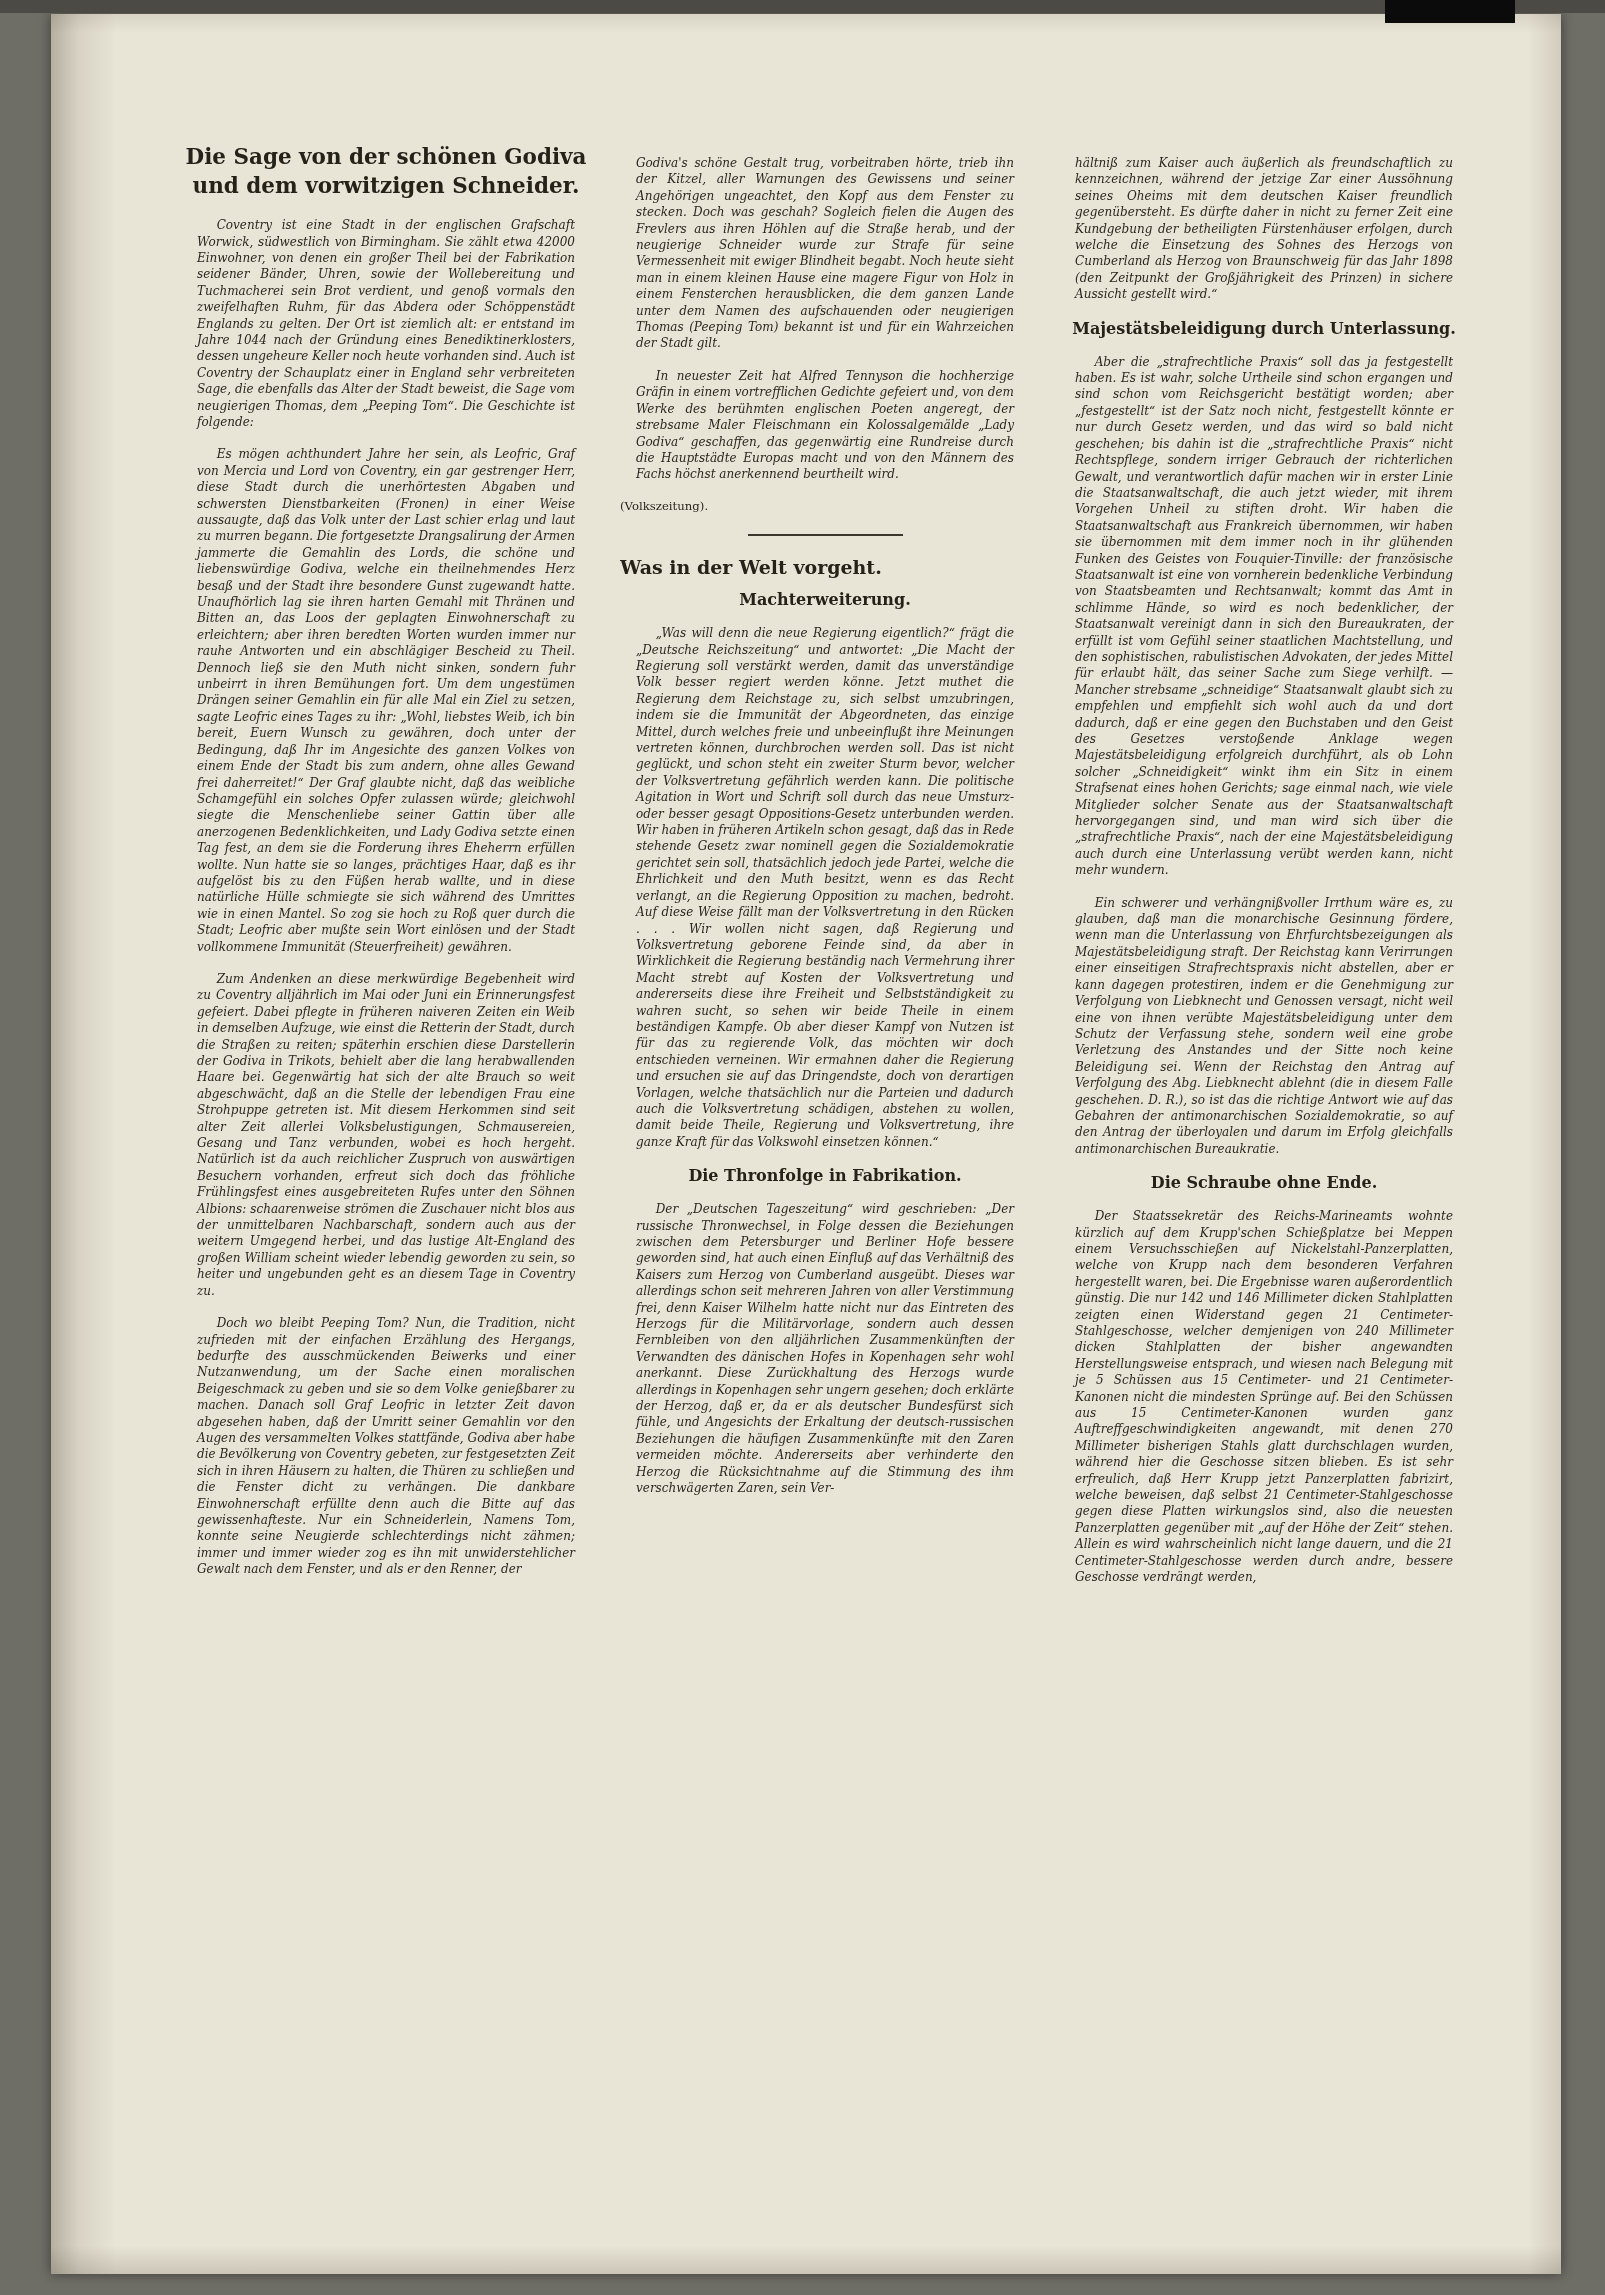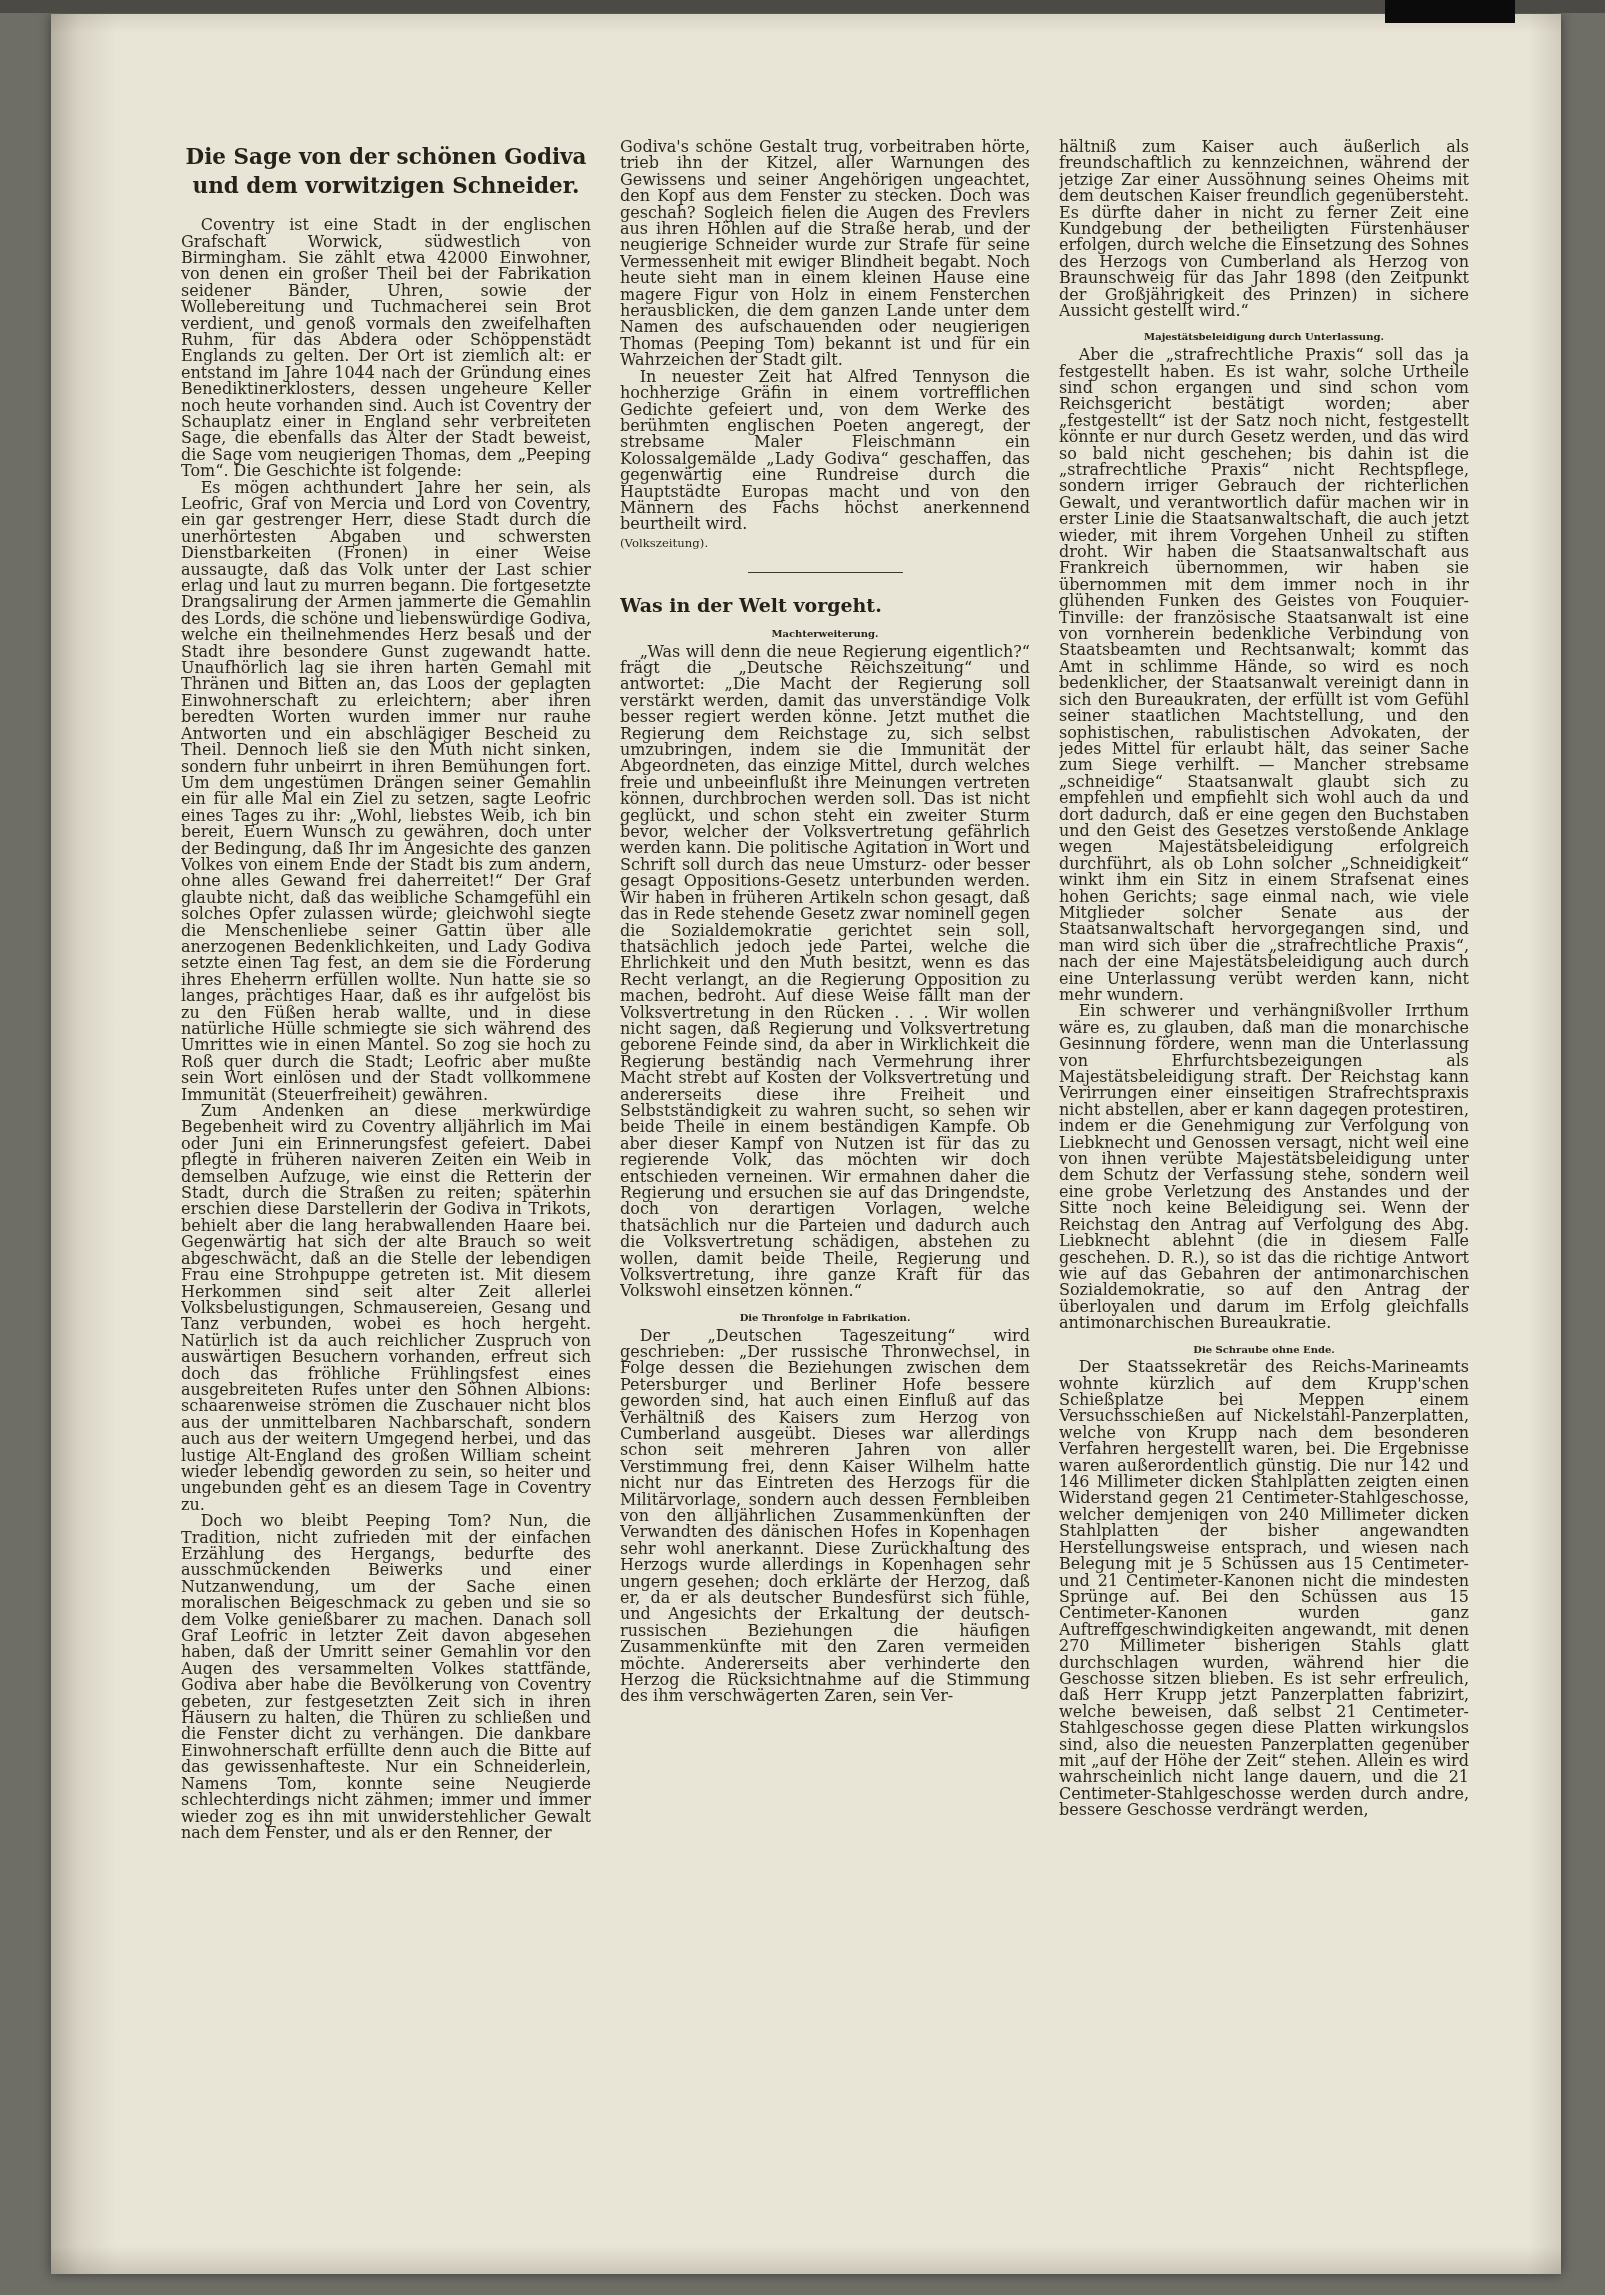--- a/index.html
+++ b/index.html
@@ -30,36 +30,36 @@
   .columns {
     position:absolute; left:130px; top:125px; width:1288px; height:1980px;
     display:flex; gap:29px;
   }
   .col { width:412px; height:100%; overflow:hidden; color:#2a271f; }
   .art-title {
     font-size:21.5px; font-weight:bold; text-align:center;
     line-height:1.38; margin:2.8px 0 16px 0; color:#25221a;
   }
   p.body {
-    font-size:16px; line-height:16.4px; text-align:justify;
-    text-indent:19.7px; margin:0; hyphens:auto;
+    font-size:12px; line-height:16.4px; text-align:justify;
+    text-indent:19.7px; margin:16px; hyphens:auto;font-style:italic;
   }
   p.body.cont { text-indent:0; }
   .attribution {
     font-size:11.7px; margin:3.7px 11.2px 0 0; color:#2a271f;
   }
   .divider {
     width:155px; height:1.4px; background:#3b372d; margin:21.5px auto 20.6px auto;
   }
   h2.section-heading {
     font-size:19px; font-weight:bold; text-align:left;
     margin:0 0 8.4px 0; color:#25221a;
   }
   h3.sub-heading {
-    font-size:10px; font-weight:bold; text-align:center;
+    font-size:16px; font-weight:bold; text-align:center;
     margin:12px 0 4.7px 0; color:#25221a;
   }
 </style>
 </head>
 <body>
 
 <div class="scan-top-strip"></div>
 <div class="corner-tab"></div>
 
 <div class="paper">

